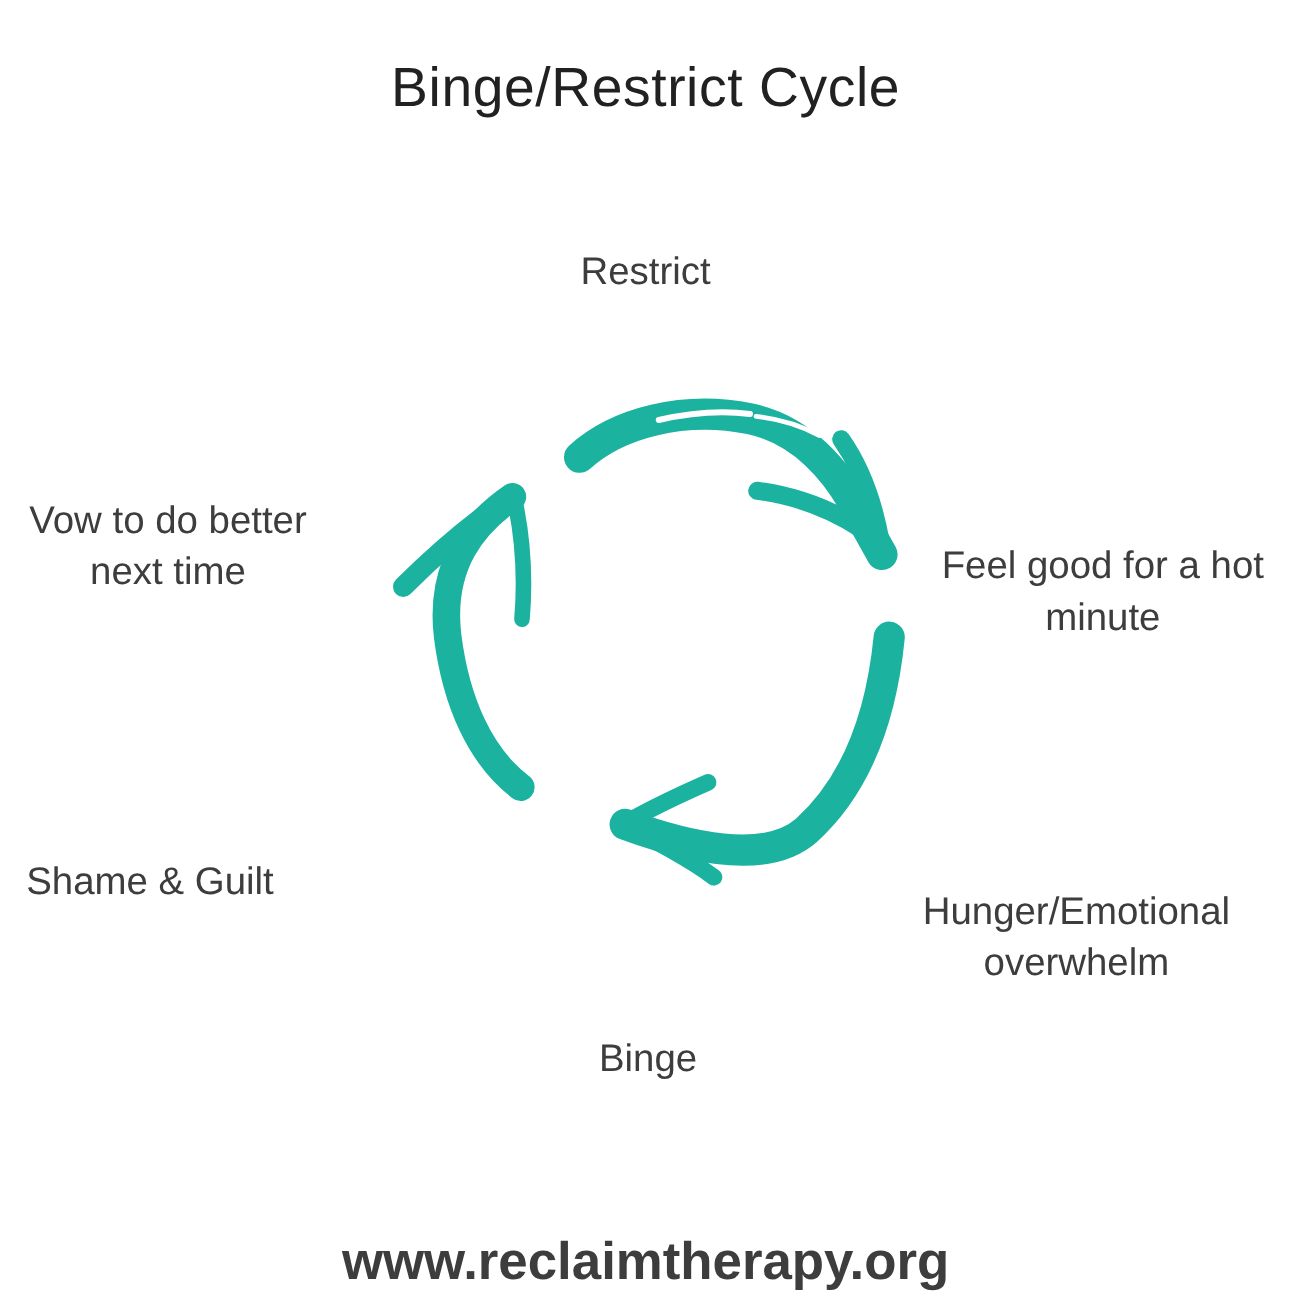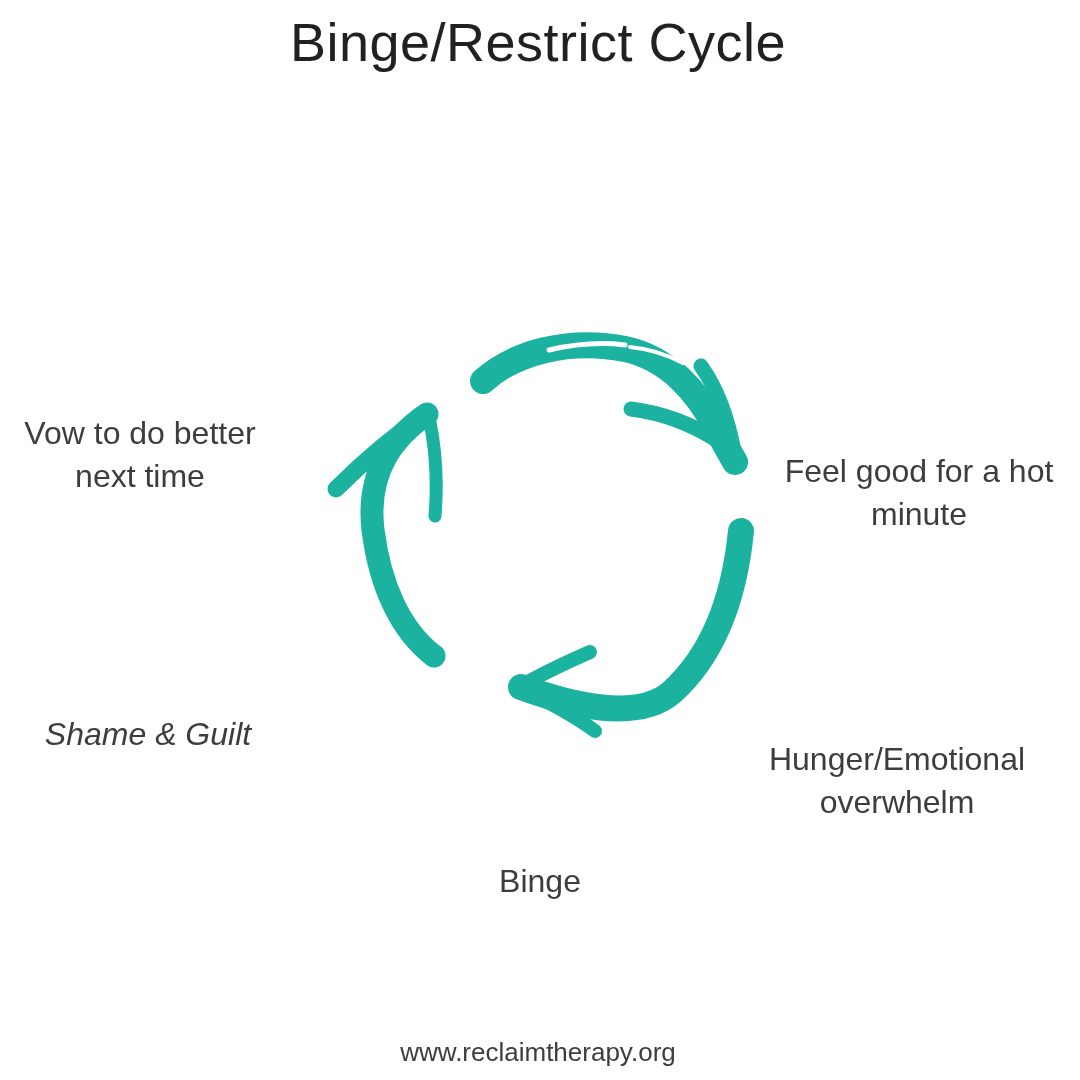--- a/index.html
+++ b/index.html
@@ -14,23 +14,23 @@
     position: relative;
     width: 1080px;
     height: 1080px;
     background: var(--background);
     overflow: hidden;
     font-family: "Liberation Sans", "DejaVu Sans", sans-serif;
     margin: 0 auto;
   }
   .title {
     position: absolute;
-    left: 538px; top: 42px;
+    left: 538px; top: 72px;
     transform: translate(-50%, -50%);
-    font-size: 54px;
+    font-size: 46px;
     font-weight: 300;
     letter-spacing: 0.5px;
     color: var(--title-text);
     white-space: nowrap;
   }
   .cycle-svg {
     position: absolute;
     inset: 0;
     width: 1080px;
     height: 1080px;
@@ -51,28 +51,28 @@
     line-height: 1.35;
     color: var(--label-text);
     text-align: center;
     white-space: pre-line;
   }
   .label.nowrap { white-space: nowrap; }
   .label-restrict  { left: 538px; top: 226px; }
   .label-feelgood  { left: 919px; top: 455px; width: 320px; margin-top: 38px; }
   .label-hunger    { left: 897px; top: 761px; width: 320px; margin-top: 20px; }
   .label-binge     { left: 540px; top: 882px; text-align: center; }
-  .label-shame     { left: 148px; top: 735px; font-style: italic; }
+  .label-shame     { left: 125px; top: 735px; }
   .label-vow       { left: 140px; top: 455px; width: 280px; }
   .footer {
     position: absolute;
     left: 538px; top: 1052px;
     transform: translate(-50%, -50%);
-    font-size: 26px;
-    font-weight: 400;
+    font-size: 44px;
+    font-weight: 700;
     color: var(--label-text);
     white-space: nowrap;
   }
 </style>
 </head>
 <body>
 
 <div class="canvas">
 
   <h1 class="title">Binge/Restrict Cycle</h1>
@@ -93,20 +93,21 @@
       <path d="M 521 688 C 548 702 575 716 595 731" stroke-width="14"></path>
     </g>
 
     <g>
       <path d="M 434 656 C 400 630 380 585 373 530 C 366 470 395 436 427 414" stroke-width="23"></path>
       <path d="M 336 489 C 364 461 396 434 428 412" stroke-width="17"></path>
       <path d="M 429 417 C 435 445 438 480 435 516" stroke-width="13"></path>
     </g>
   </svg>
 
+  <div class="label label-restrict nowrap">Restrict</div>
   <div class="label label-feelgood">Feel good for a hot
 minute</div>
   <div class="label label-hunger">Hunger/Emotional
 overwhelm</div>
   <div class="label label-binge nowrap">Binge</div>
   <div class="label label-shame nowrap">Shame &amp; Guilt</div>
   <div class="label label-vow">Vow to do better
 next time</div>
 
   <div class="footer">www.reclaimtherapy.org</div>

